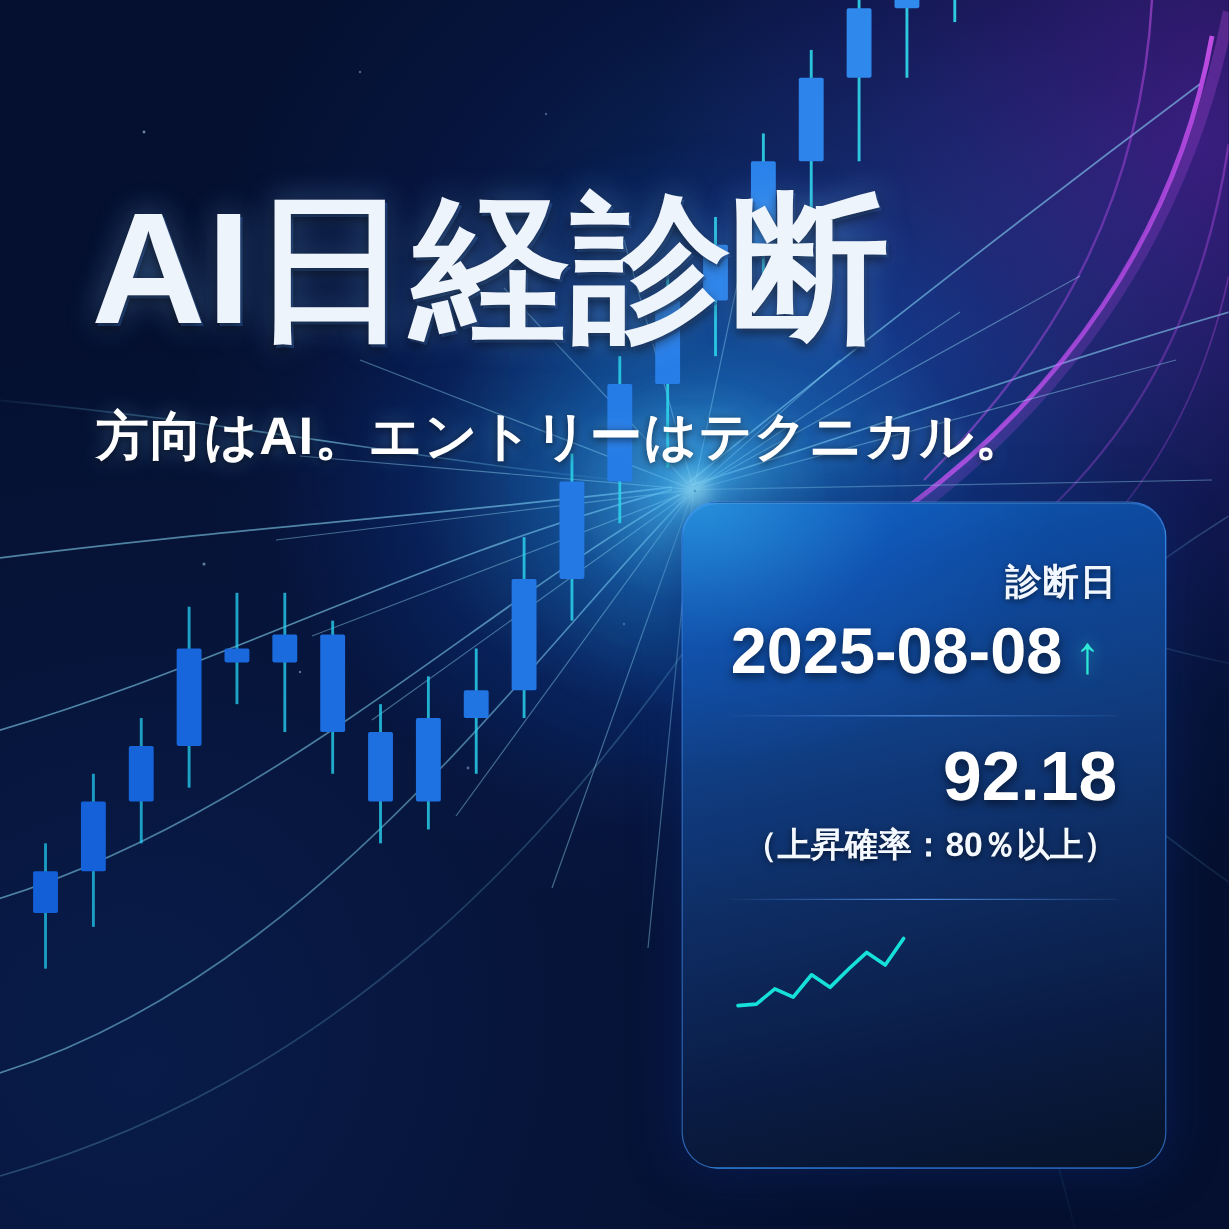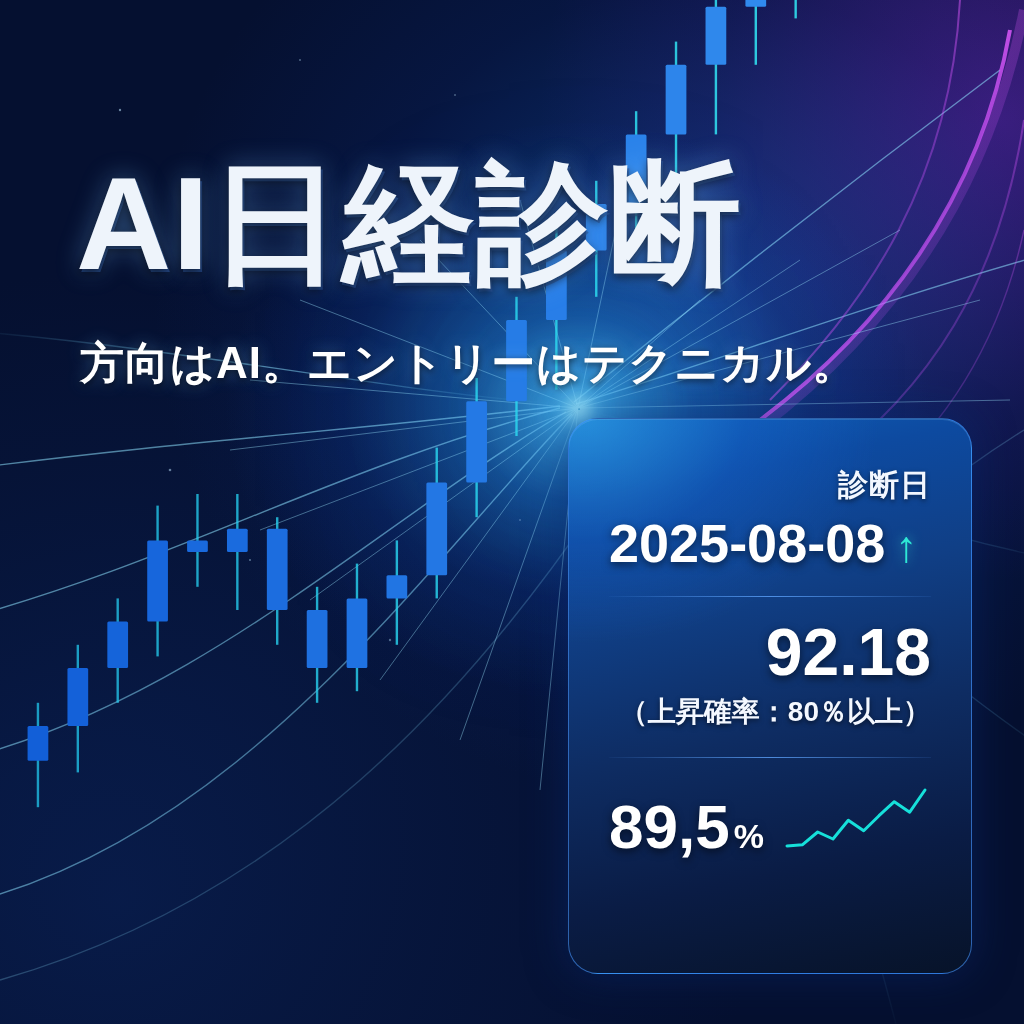--- a/index.html
+++ b/index.html
@@ -61,21 +61,21 @@
     font-size:30px;font-weight:700;color:#f2f7ff;letter-spacing:1px;
     text-shadow:0 2px 5px rgba(0,0,0,.55);
   }
   .metric-value{
     font-weight:700;color:#ffffff;letter-spacing:0px;line-height:1;
     text-shadow:0 3px 8px rgba(0,0,0,.55);
   }
   #dateValue{font-size:54px;display:flex;align-items:baseline;gap:10px;}
   #dateArrow{color:#2ee8d6;font-size:44px;font-weight:400;text-shadow:0 0 12px rgba(46,232,214,.6);}
   .divider{height:1px;background:linear-gradient(90deg,rgba(80,150,255,.05),rgba(95,165,255,.78),rgba(80,150,255,.10));margin:26px 0 22px 0;}
-  #scoreValue{font-size:66px;margin-top:4px;}
+  #scoreValue{font-size:58px;margin-top:4px;}
   #scoreNote{font-size:28px;font-weight:700;color:#f4f8ff;margin-top:8px;letter-spacing:0px;text-shadow:0 2px 5px rgba(0,0,0,.55);}
   .acc-row{display:flex;align-items:flex-end;justify-content:space-between;margin-top:4px;}
   #accValue{font-size:62px;display:flex;align-items:baseline;}
   #accUnit{font-size:34px;font-weight:700;margin-left:4px;}
   #spark{flex:0 0 auto;margin-bottom:6px;}
   .mb10{margin-bottom:10px;}
   .mb6{margin-bottom:6px;}
 </style>
 </head>
 <body>
@@ -227,24 +227,20 @@
       </div>
 
       <div class="divider"></div>
 
       <div id="scoreValue" class="metric-value">92.18</div>
       <div id="scoreNote">（上昇確率：80％以上）</div>
 
       <div class="divider"></div>
 
       <div class="acc-row">
-        <div id="accValue" class="metric-value">
-          <span>89,5</span>
-          <span id="accUnit">%</span>
-        </div>
         <svg id="spark" width="150" height="72" viewBox="0 0 150 72">
             <polyline points="6.0,66.0 21.3,64.8 36.7,52.0 52.0,59.0 67.3,40.3 82.7,50.8 98.0,35.7 113.3,21.7 128.7,32.2 144.0,10.0" fill="none" stroke="#16e0da" stroke-width="3" stroke-linecap="round" stroke-linejoin="round"></polyline>
           </svg>
       </div>
 
     </div>
   </div>
 
 </div>
 

